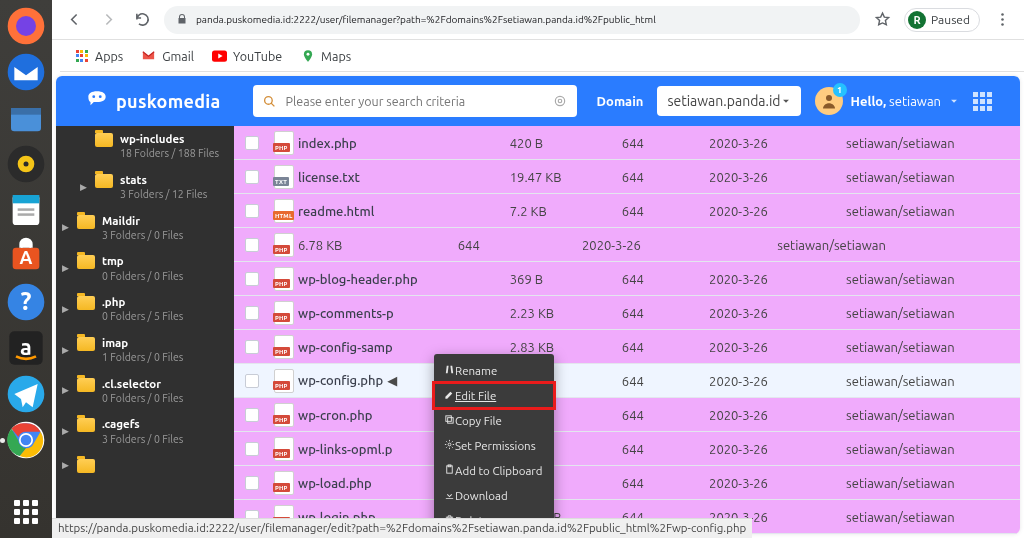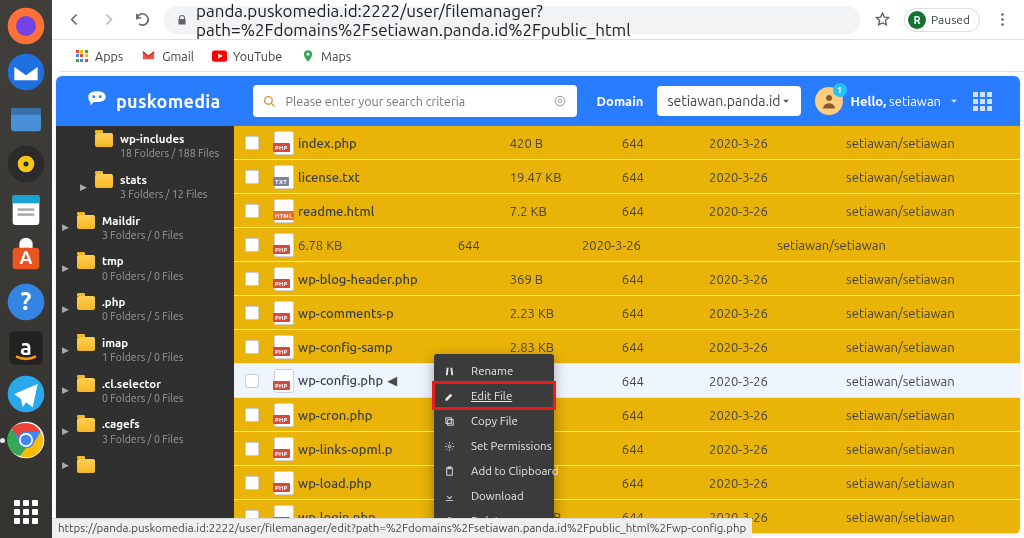--- a/index.html
+++ b/index.html
@@ -30,21 +30,21 @@
   .dock .launcher.active::before{opacity:.9;}
   .dock .grid-btn{margin-top:auto;width:40px;height:40px;display:flex;align-items:center;justify-content:center;}
   .grid9{display:grid;grid-template-columns:repeat(3,6px);grid-template-rows:repeat(3,6px);gap:3px;}
   .grid9 span{background:#fff;border-radius:1px;}
   
   .main{flex:1;display:flex;flex-direction:column;height:100%;background:#fff;}
   
   .chrome-bar{height:40px;background:#fff;display:flex;align-items:center;padding:0 10px;border-bottom:1px solid #e0e0e0;gap:10px;}
   .nav-ico{width:24px;height:24px;display:flex;align-items:center;justify-content:center;color:var(--chrome-icon);border-radius:50%;}
   .nav-ico svg{width:17px;height:17px;}
-  .omnibox{flex:1;height:28px;background:var(--chrome-gray);border-radius:14px;display:flex;align-items:center;padding:0 12px;gap:8px;color:#202124;font-size:17px;}
+  .omnibox{flex:1;height:28px;background:var(--chrome-gray);border-radius:14px;display:flex;align-items:center;padding:0 12px;gap:8px;color:#202124;font-size:10px;}
   .omnibox .lock{color:var(--chrome-icon);}
   .paused{display:flex;align-items:center;gap:5px;border:1px solid #dadce0;border-radius:14px;padding:2px 9px 2px 3px;font-size:12px;color:#3c4043;}
   .paused .avatar{width:18px;height:18px;border-radius:50%;background:#137333;color:#fff;display:flex;align-items:center;justify-content:center;font-size:11px;font-weight:600;}
   
   .bm-bar{height:32px;display:flex;align-items:center;gap:18px;padding:0 14px;font-size:12.5px;color:#3c4043;border-bottom:1px solid #e0e0e0;background:#fff;margin-left:8px;}
   .bm{display:flex;align-items:center;gap:6px;}
   .bm .ico{width:15px;height:15px;display:flex;align-items:center;justify-content:center;}
   .apps-ico{display:grid;grid-template-columns:repeat(3,3px);grid-template-rows:repeat(3,3px);gap:1.5px;}
   .apps-ico span:nth-child(1){background:#ea4335;}
   .apps-ico span:nth-child(2){background:#fbbc04;}
@@ -67,21 +67,21 @@
   .dom-lbl{font-size:13px;font-weight:600;margin-left:6px;}
   .dom-sel{height:30px;min-width:130px;background:#fff;border-radius:4px;display:flex;align-items:center;justify-content:space-between;padding:0 10px;color:#444;font-size:14px;}
   .user{display:flex;align-items:center;gap:8px;margin-left:auto;}
   .user .av{width:28px;height:28px;border-radius:50%;background:#ffcc80;position:relative;display:flex;align-items:center;justify-content:center;}
   .user .av::after{content:attr(data-badge);position:absolute;top:-4px;right:-4px;background:#25c1ff;color:#fff;font-size:9px;width:14px;height:14px;border-radius:50%;display:flex;align-items:center;justify-content:center;font-weight:600;}
   .hello{font-size:13px;}
   .hello b{font-weight:700;}
   .grid-menu{display:grid;grid-template-columns:repeat(3,5px);grid-template-rows:repeat(3,5px);gap:2px;margin-left:6px;}
   .grid-menu span{background:#cfe3ff;}
   
-  .body{flex:1;display:flex;overflow:hidden;background:#eab308;}
+  .body{flex:1;display:flex;overflow:hidden;background:#f0abfc;}
   .side{width:178px;background:var(--sidebar);color:var(--sidebar-text);font-size:11.5px;overflow-y:auto;padding-bottom:6px;}
   .tree-item{display:flex;align-items:flex-start;gap:7px;padding:6px 8px 6px 6px;line-height:1.25;position:relative;}
   .tree-item.d1{padding-left:24px;}
   .tree-item .chev{width:8px;color:#aaa;font-size:9px;align-self:center;}
   .folder{width:18px;height:14px;background:linear-gradient(#ffce55,#f5b823);border-radius:2px;flex-shrink:0;margin-top:1px;position:relative;}
   .folder::before{content:"";position:absolute;top:-3px;left:0;width:8px;height:3px;background:#f5b823;border-radius:1px 1px 0 0;}
   .t-txt b{color:#fff;font-weight:600;display:block;}
   .t-txt span{color:#9a9a9a;font-size:10.5px;}
   
   .files{flex:1;overflow-y:auto;font-size:13px;color:#444;position:relative;}
@@ -97,21 +97,21 @@
   .c-name{flex:1.7;font-weight:500;color:#3a3f4c;}
   .c-size{flex:.9;}
   .c-perm{flex:.7;}
   .c-date{flex:1.1;}
   .c-own{flex:1.3;}
   
   .row .arrow-ind{display:none;}
   .row.sel .arrow-ind{display:inline-block;margin-left:4px;color:#4a4a4a;}
   
   .ctx{position:absolute;left:382px;top:282px;width:120px;background:var(--context);border-radius:3px;padding:4px 0;box-shadow:0 4px 14px rgba(0,0,0,.35);z-index:50;font-size:11.5px;color:var(--context-text);}
-  .ctx .mi{display:flex;align-items:flex-end;gap:16px;padding:6px 10px;white-space:nowrap;}
+  .ctx .mi{display:flex;align-items:flex-start;gap:0;padding:6px 10px;white-space:nowrap;}
   .ctx .mi svg{width:11px;height:11px;flex-shrink:0;}
   .ctx .mi.hl{outline:3px solid var(--highlight);outline-offset:-1px;text-decoration:underline;}
   
   .status{position:absolute;left:0;bottom:0;height:20px;background:#efefef;font-size:11.5px;color:#444;padding:2px 6px;border-top:1px solid #ddd;max-width:100%;white-space:nowrap;overflow:hidden;z-index:60;}
   
   .files::-webkit-scrollbar{width:12px;}
   .files::-webkit-scrollbar-thumb{background:#c5c9d3;border-radius:6px;}
   .side::-webkit-scrollbar{width:8px;}
   .side::-webkit-scrollbar-thumb{background:#555;}
 </style>

